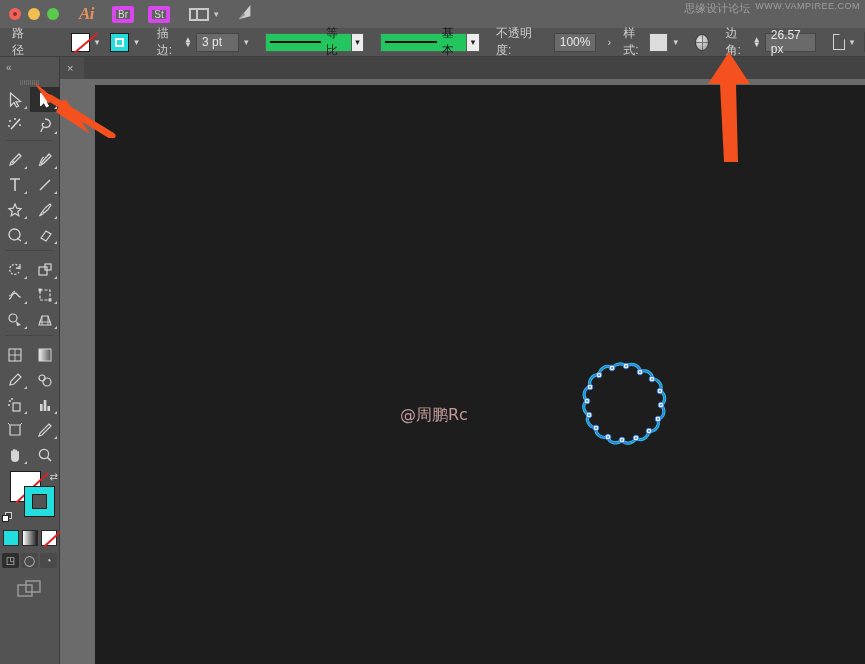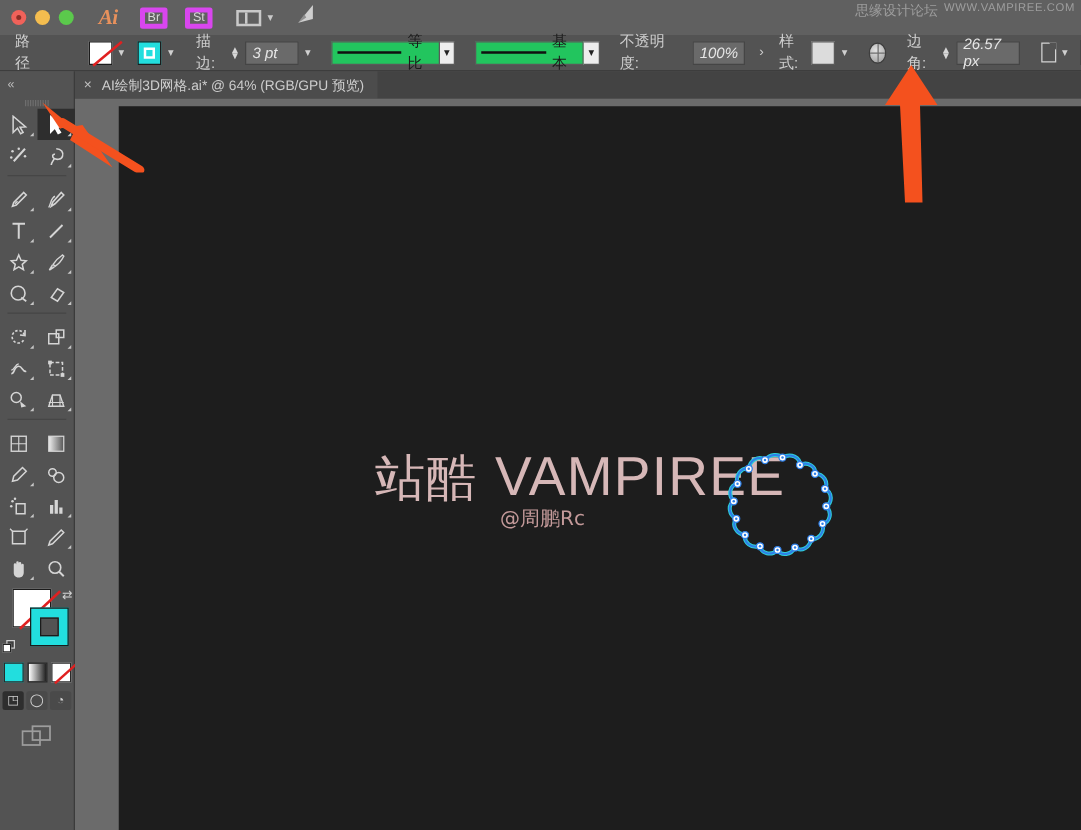--- a/index.html
+++ b/index.html
@@ -82,21 +82,20 @@
     color: #d0d0d0; font-size: 9px; margin: 0 0 0 5px; cursor: default;
   }
   .spin {
     display: inline-flex; flex-direction: column; line-height: 5px;
     color: #d8d8d8; font-size: 8px; margin-right: 4px;
   }
   .field {
     background: #6a6a6a; border: 1px solid #454545; color: #e6e6e6;
     font-size: 12px; height: 19px; display: flex; align-items: center;
     padding: 0 5px;
-    font-style: italic;
   }
   .dd-white {
     background: #22c55e; border: 1px solid #5a5a5a; height: 19px;
     display: flex; align-items: center; color: #1a1a1a; font-size: 12px;
     padding: 0 4px; gap: 5px;
   }
   .dd-white .line { width: 60px; height: 2px; background: #111; display: block; }
   .dd-btn {
     width: 16px; height: 19px; background: #ededed; border: 1px solid #5a5a5a;
     border-left: none; display: flex; align-items: center; justify-content: center;
@@ -323,21 +322,20 @@
     <span class="field" style="width:62px">26.57 px</span>
 
     <span class="doc-ico" style="margin-left:17px"></span>
     <span class="dd-arrow">▾</span>
     <span class="sep-v" style="margin-left:10px"></span>
   </div>
 
   <div class="tabbar">
     <div class="tab">
       <span class="x">×</span>
-      <span class="ttl">AI绘制3D网格.ai* @ 64% (RGB/GPU 预览)</span>
     </div>
   </div>
 
   <div class="toolpanel">
     <div class="tp-head">
       <span class="cc">«</span>
     </div>
     <div class="tp-grip">
       <i></i>
         <i></i>
@@ -593,24 +591,20 @@
       <svg width="26" height="18" viewBox="0 0 26 18">
         <rect x="1" y="5" width="14" height="11" fill="none" stroke="#9d9d9d" stroke-width="1.4"></rect>
         <rect x="9" y="1" width="14" height="11" fill="none" stroke="#9d9d9d" stroke-width="1.4"></rect>
       </svg>
     </div>
   </div>
 
   <div class="canvasarea">
     <div class="artboard">
 
-      <div class="art-text">
-        <span class="art-cn">站酷</span>
-        <span class="art-en">VAMPIREE</span>
-      </div>
 
       <div class="art-sub">@周鹏Rc</div>
 
       <div class="art-shape">
         <svg width="96" height="98" viewBox="0 0 96 98">
 
           <path d="M48 8
                    C55 4 62 8 62 14
                    C68 11 75 15 74 21
                    C81 21 85 28 82 33

